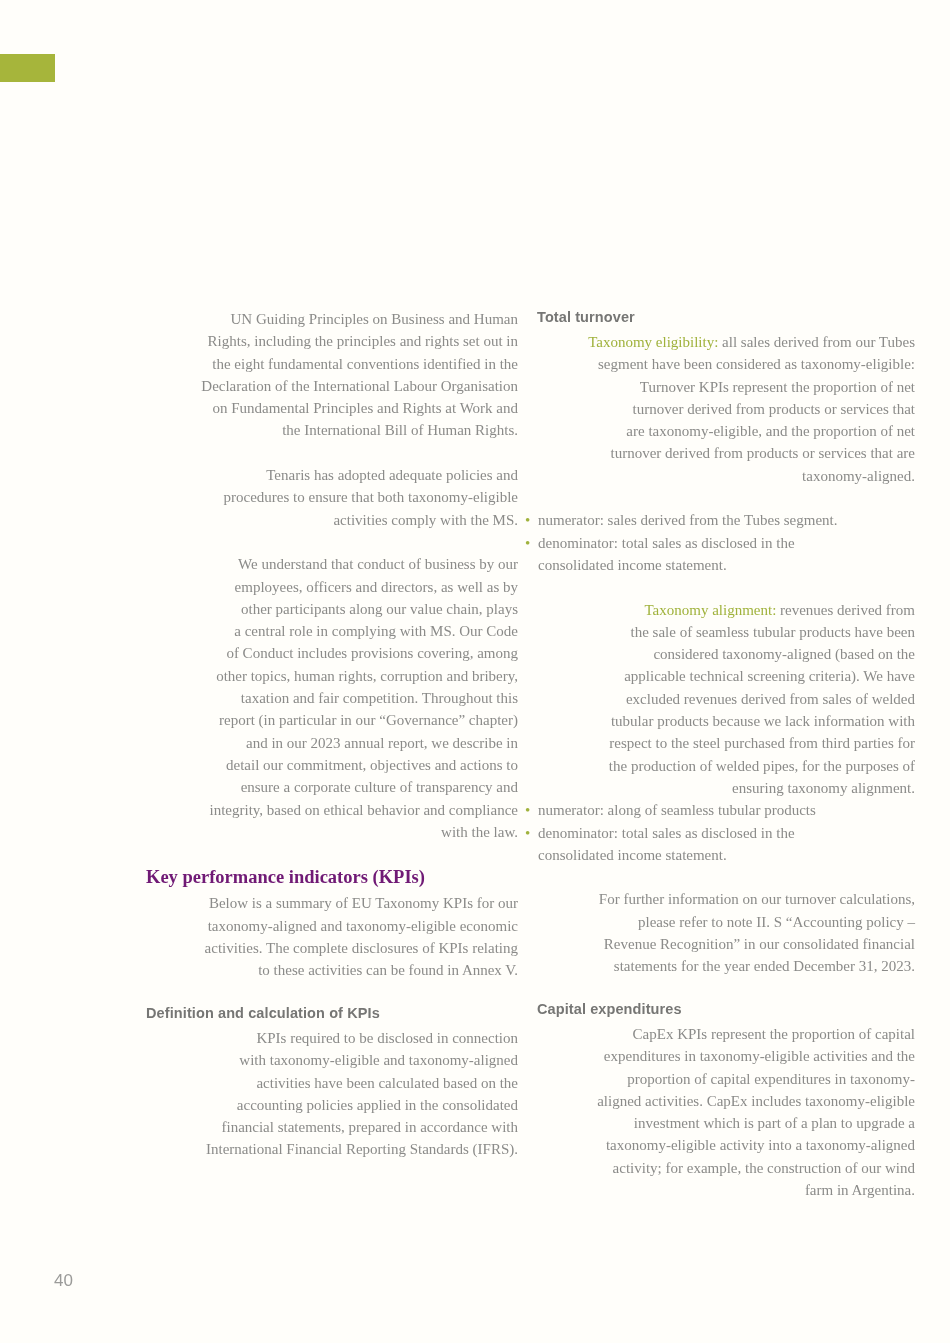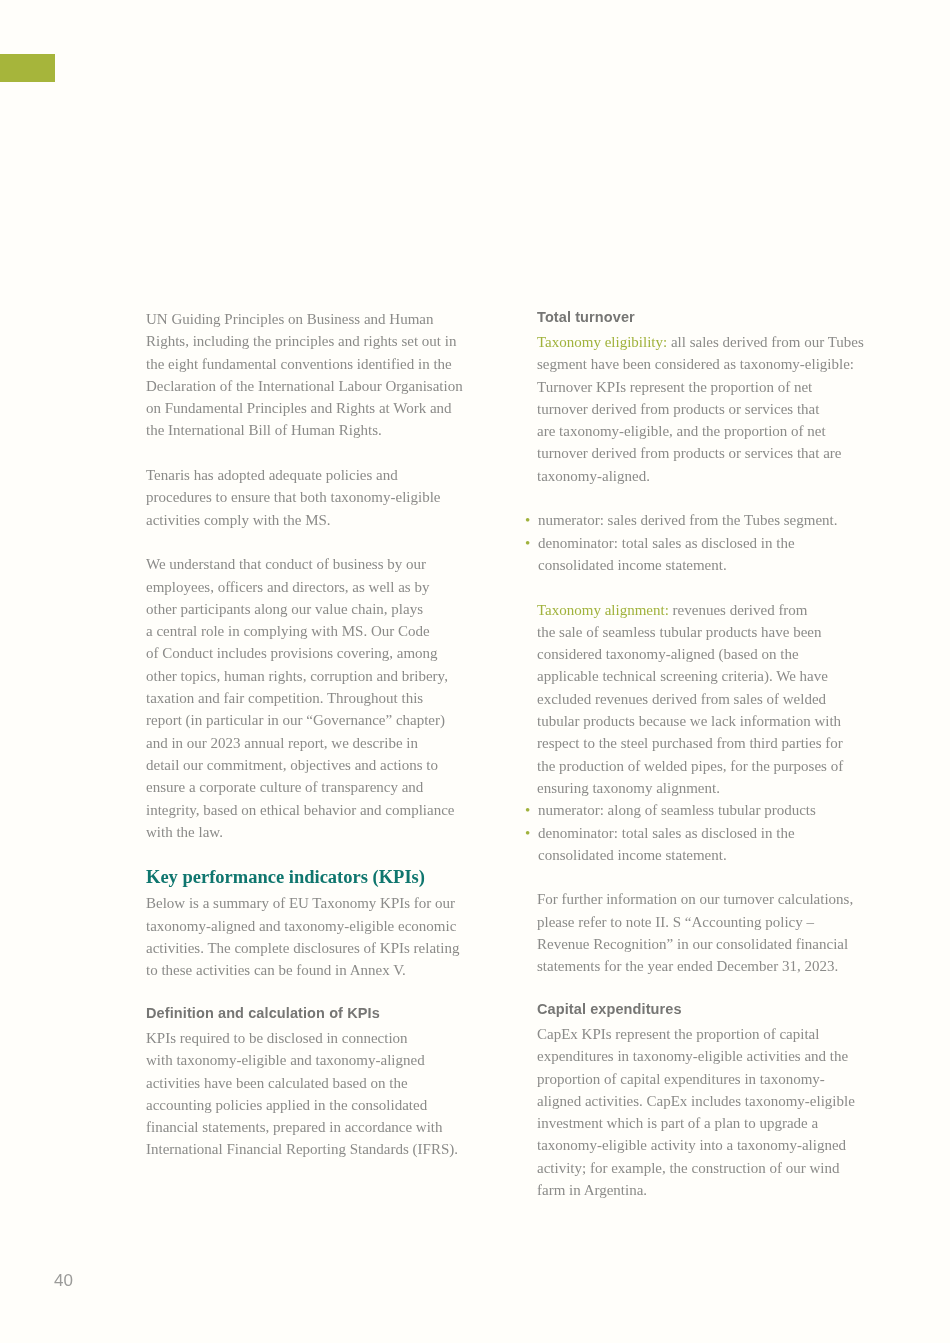--- a/index.html
+++ b/index.html
@@ -26,29 +26,30 @@
     top: 308px;
     font-size: 15px;
     line-height: 22.3px;
     color: #8b8b89;
   }
   .col-left  { left: 146px; width: 372px; }
   .col-right { left: 537px; width: 378px; }
   p.body-para {
     margin: 0 0 22.3px 0;
     white-space: pre-line;
+    text-align: right;
   }
   p.body-para.mb0 { margin-bottom: 0; }
   h2.green-heading {
     margin: 0 0 2px 0;
     font-family: "Liberation Serif", serif;
     font-size: 18.5px;
     line-height: 25px;
     font-weight: bold;
-    color: #0f766e;
+    color: #701a75;
   }
   h3.sans-heading {
     margin: 0 0 5px 0;
     font-family: "Liberation Sans", sans-serif;
     font-size: 14.5px;
     line-height: 18px;
     font-weight: bold;
     color: #767674;
     letter-spacing: 0.1px;
   }

